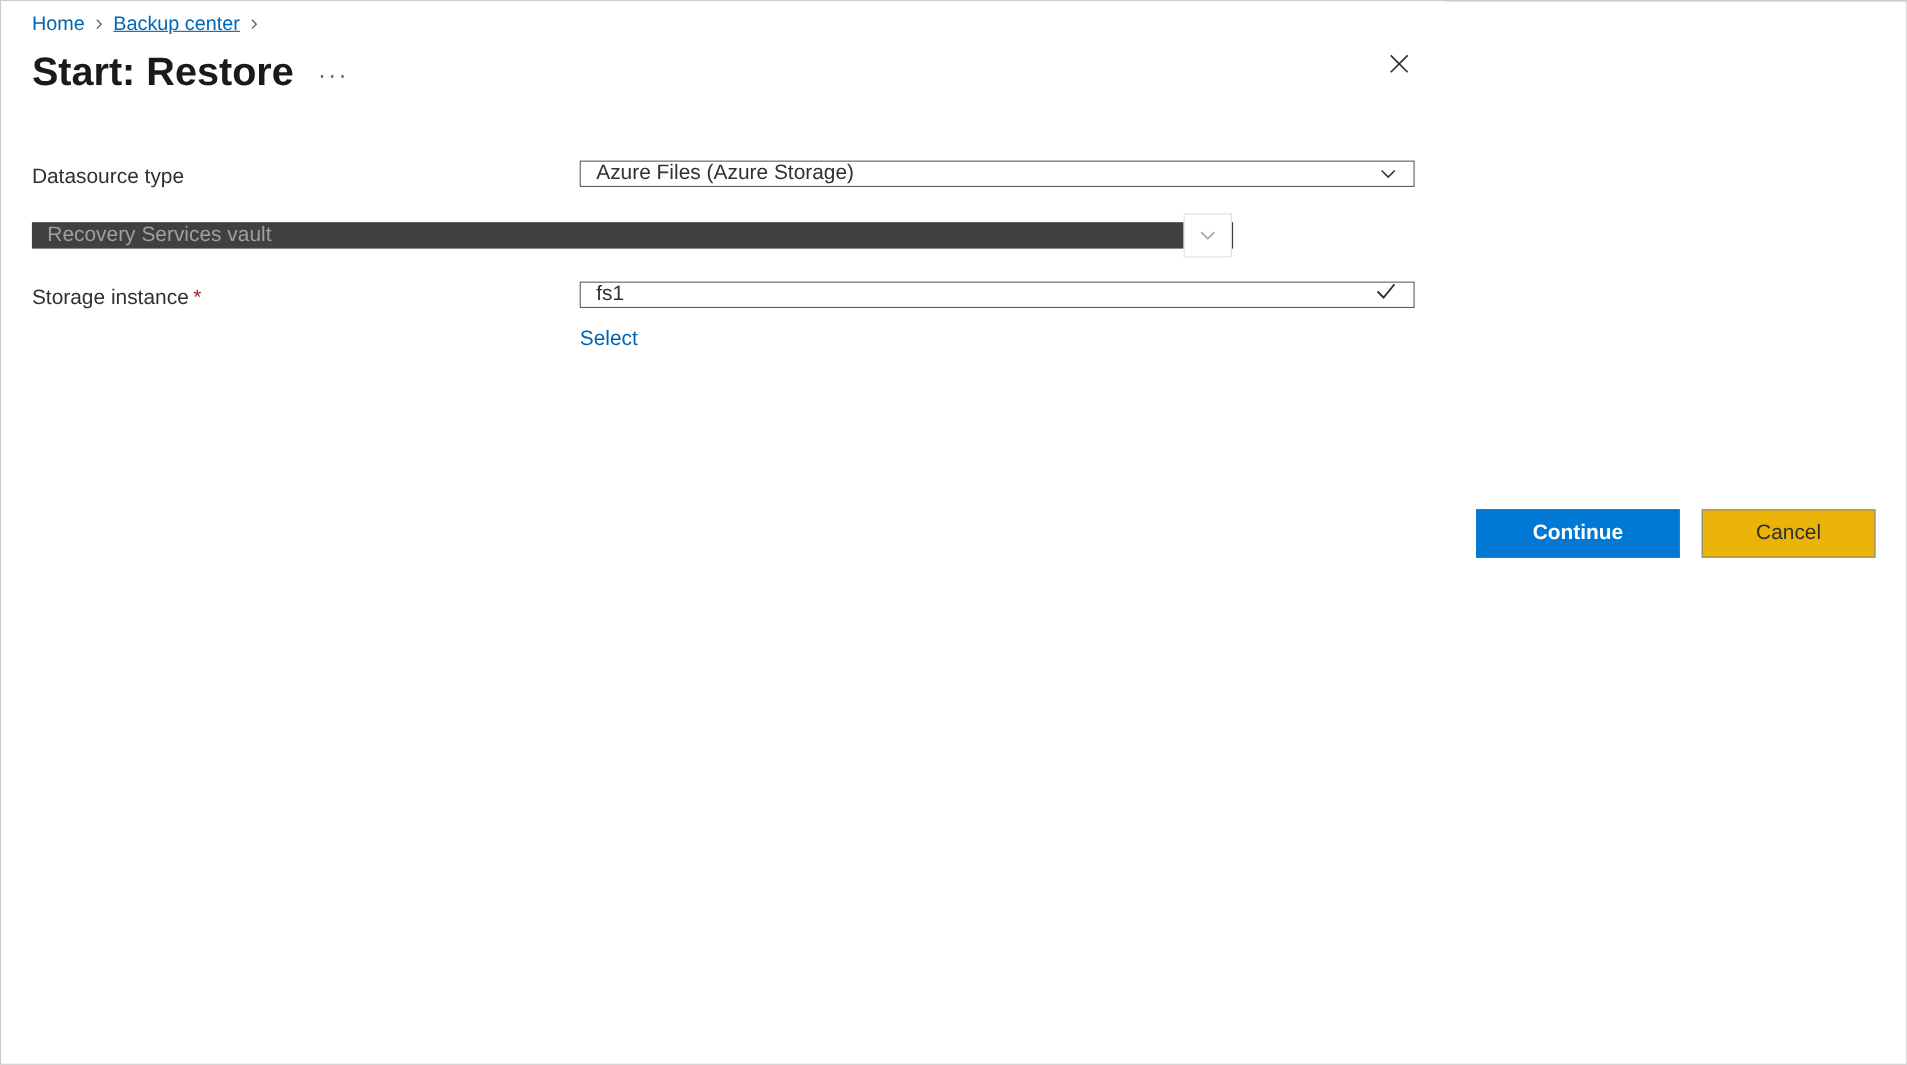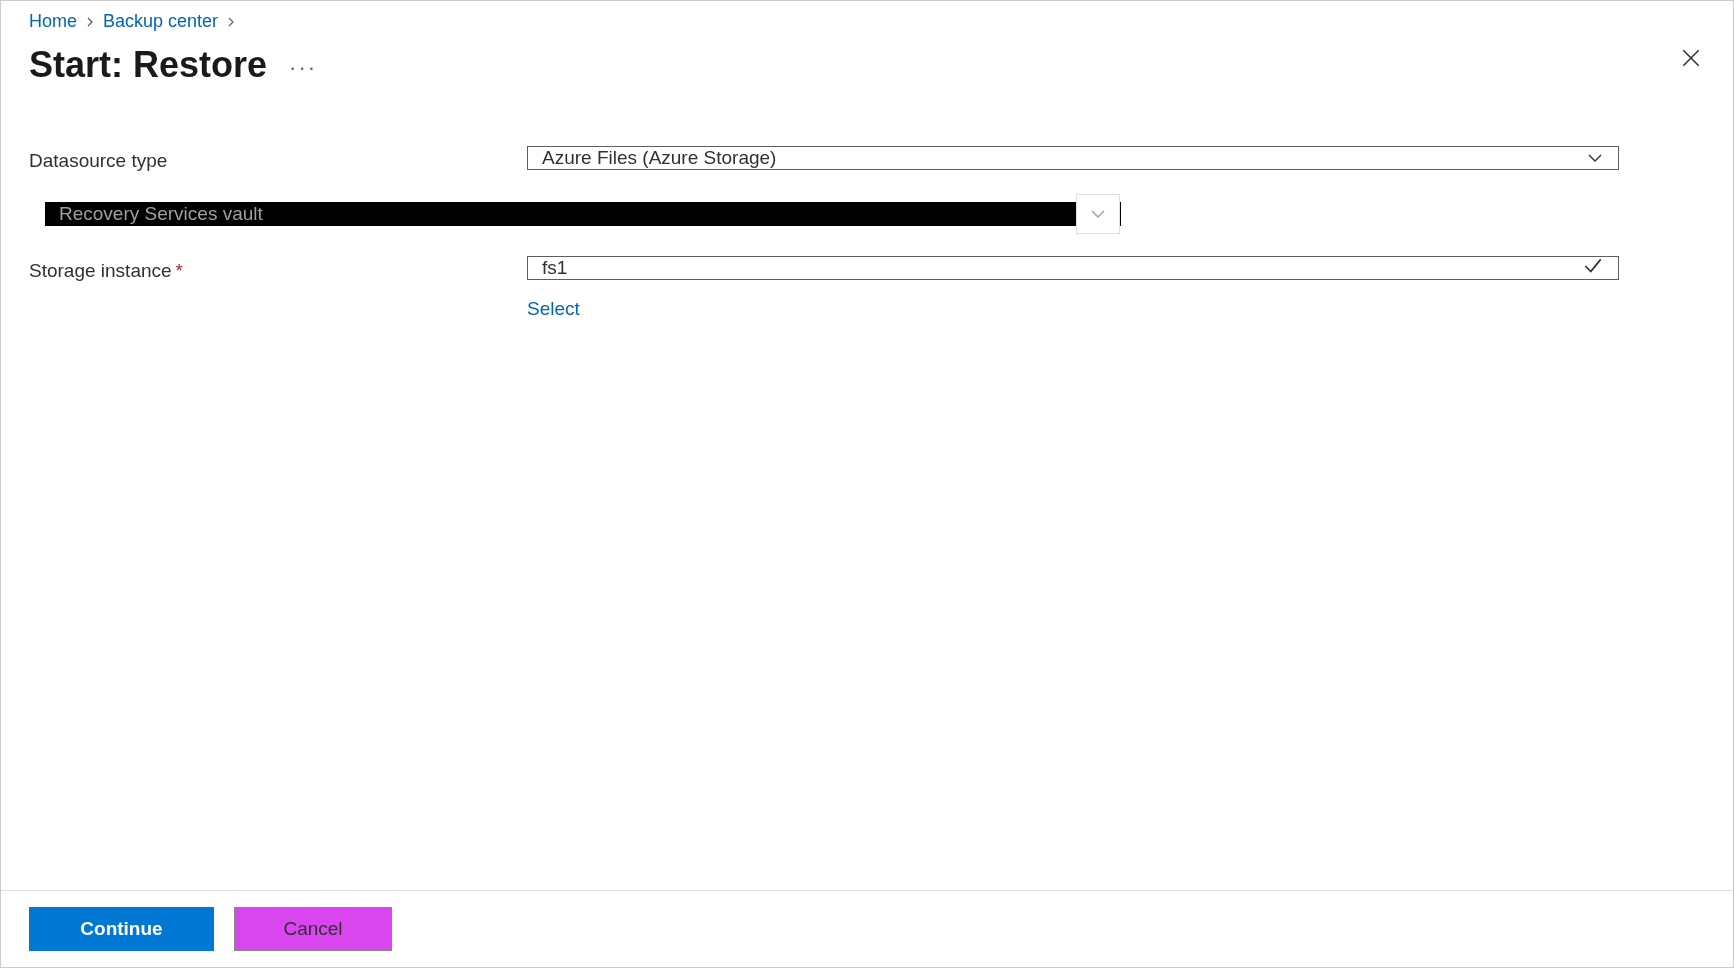--- a/index.html
+++ b/index.html
@@ -12,41 +12,42 @@
       font-size: 14px;
       color: #323130;
       background: #ffffff;
       width: 1734px;
       height: 968px;
       position: relative;
       border: 1px solid #ccc;
     }
     .page-container {
       display: flex;
-      flex-direction: column;
+      flex-direction: row;
       height: 100%;
     }
     .content-area {
       padding: 10px 28px 0 28px;
       flex: 1;
       position: relative;
     }
     
     .breadcrumb {
       display: flex;
       align-items: center;
       gap: 8px;
       font-size: 18px;
       margin-bottom: 12px;
     }
     .breadcrumb a {
       color: #0066b4;
       text-decoration: none;
     }
     .breadcrumb a.underlined {
+      text-decoration: underline;
     }
     .breadcrumb .sep {
       color: #605e5c;
       font-size: 14px;
     }
     .breadcrumb .sep svg {
       width: 10px;
       height: 10px;
     }
     
@@ -127,25 +128,24 @@
       align-items: center;
       justify-content: space-between;
       border: 1px solid #605e5c;
       background: #ffffff;
       height: 24px;
       padding: 0 14px;
       font-size: 19px;
       cursor: pointer;
     }
     .select-box.disabled {
-      background: #000000;
+      background: #404040;
       border: none;
       color: #a19f9d;
       cursor: default;
-      margin-left: 16px;
     }
     .select-box .caret {
       width: 18px;
       height: 18px;
       display: flex;
       align-items: center;
       justify-content: center;
     }
     .select-box .caret svg {
       width: 16px;
@@ -196,21 +196,21 @@
       min-width: 100px;
     }
     .btn-primary {
       background: #0078d4;
       color: #ffffff;
       border: 1px solid #0078d4;
       font-weight: 600;
       min-width: 185px;
     }
     .btn-secondary {
-      background: #d946ef;
+      background: #eab308;
       color: #323130;
       border: 1px solid #8a8886;
       min-width: 158px;
     }
   </style>
 </head>
 <body>
 
 <div class="page-container">
   <div class="content-area">

